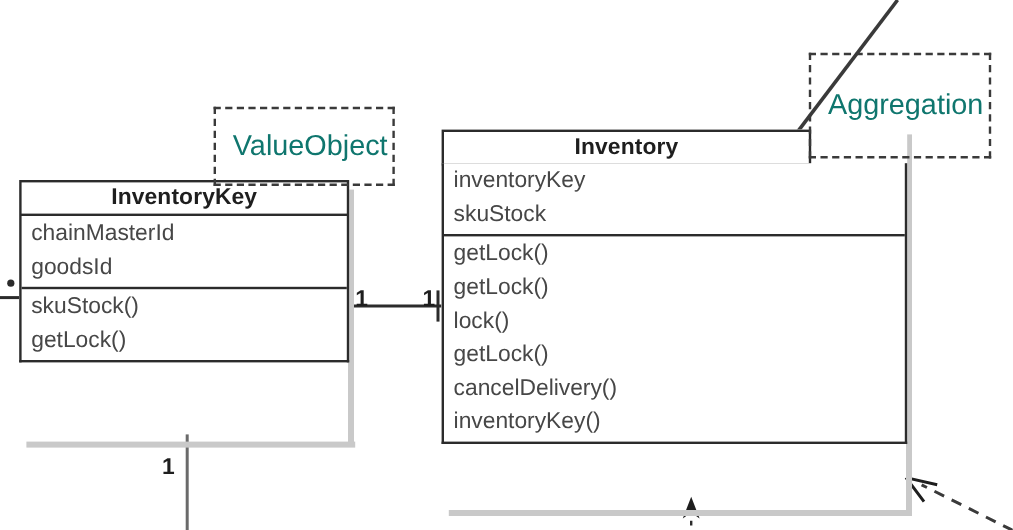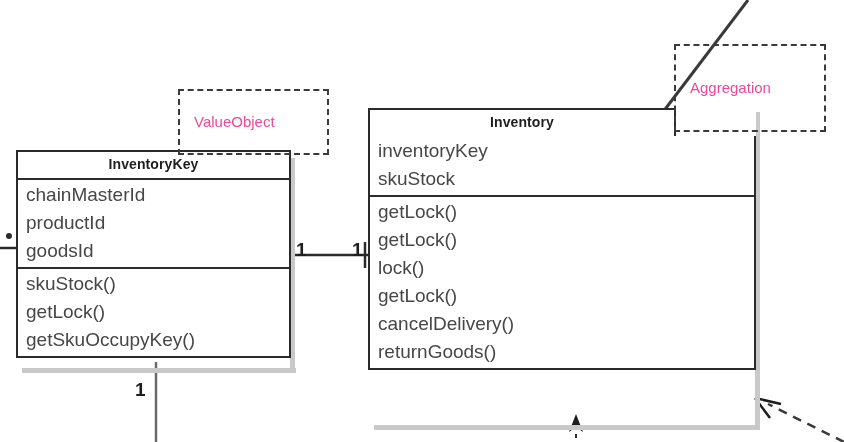--- a/index.html
+++ b/index.html
@@ -35,21 +35,21 @@
     position: absolute;
     background: #ffffff;
     box-sizing: border-box;
     z-index: 3;
   }
   .uml-header {
     border: 2px solid #2b2b2b;
     background: #ffffff;
     text-align: center;
     font-weight: bold;
-    font-size: 14px;
+    font-size: 19px;
     line-height: 23px;
     padding: 1px 0 2px 0;
     box-sizing: border-box;
     color: #1e1e1e;
     letter-spacing: 0.1px;
   }
   .uml-body {
     border: 2px solid #2b2b2b;
     border-top: none;
     background: #ffffff;
@@ -78,23 +78,23 @@
   .note-box {
     position: absolute;
     border: 2px dashed #3a3a3a;
     background: transparent;
     box-sizing: border-box;
     display: flex;
     align-items: center;
     z-index: 4;
   }
   .note-label {
-    font-size: 15px;
+    font-size: 24px;
     line-height: 24px;
-    color: #ec4899;
+    color: #0f766e;
     padding-left: 14px;
     white-space: nowrap;
   }
   
   .multiplicity {
     position: absolute;
     font-size: 19px;
     font-weight: bold;
     line-height: 19px;
     color: #1e1e1e;
@@ -133,45 +133,43 @@
   <div class="uml-shadow" style="left:22px; top:368px; width:274px; height:5px;"></div>
   <div class="uml-shadow" style="left:290px; top:158px; width:5px; height:212px;"></div>
   <div class="uml-shadow" style="left:374px; top:425px; width:386px; height:5px;"></div>
   <div class="uml-shadow" style="left:755px; top:112px; width:5px; height:316px;"></div>
 
   <div class="uml-class" style="left:16px; top:150px; width:275px;">
     <div class="uml-header">InventoryKey</div>
     <div class="uml-body">
       <div class="uml-compartment">
         <div class="uml-feature">chainMasterId</div>
-        <div class="uml-feature">productId</div>
         <div class="uml-feature">goodsId</div>
       </div>
       <div class="uml-compartment">
         <div class="uml-feature">skuStock()</div>
         <div class="uml-feature">getLock()</div>
-        <div class="uml-feature">getSkuOccupyKey()</div>
       </div>
     </div>
   </div>
 
   <div class="uml-class" style="left:368px; top:108px; width:388px;">
     <div class="uml-header" style="width:308px;">Inventory</div>
     <div class="uml-body" style="margin-top:-2px;">
       <div class="uml-compartment">
         <div class="uml-feature">inventoryKey</div>
         <div class="uml-feature">skuStock</div>
       </div>
       <div class="uml-compartment">
         <div class="uml-feature">getLock()</div>
         <div class="uml-feature">getLock()</div>
         <div class="uml-feature">lock()</div>
         <div class="uml-feature">getLock()</div>
         <div class="uml-feature">cancelDelivery()</div>
-        <div class="uml-feature">returnGoods()</div>
+        <div class="uml-feature">inventoryKey()</div>
       </div>
     </div>
   </div>
 
   <div class="note-box" style="left:178px; top:89px; width:151px; height:66px;">
     <span class="note-label">ValueObject</span>
   </div>
 
   <div class="note-box" style="left:674px; top:44px; width:152px; height:88px;">
     <span class="note-label">Aggregation</span>

